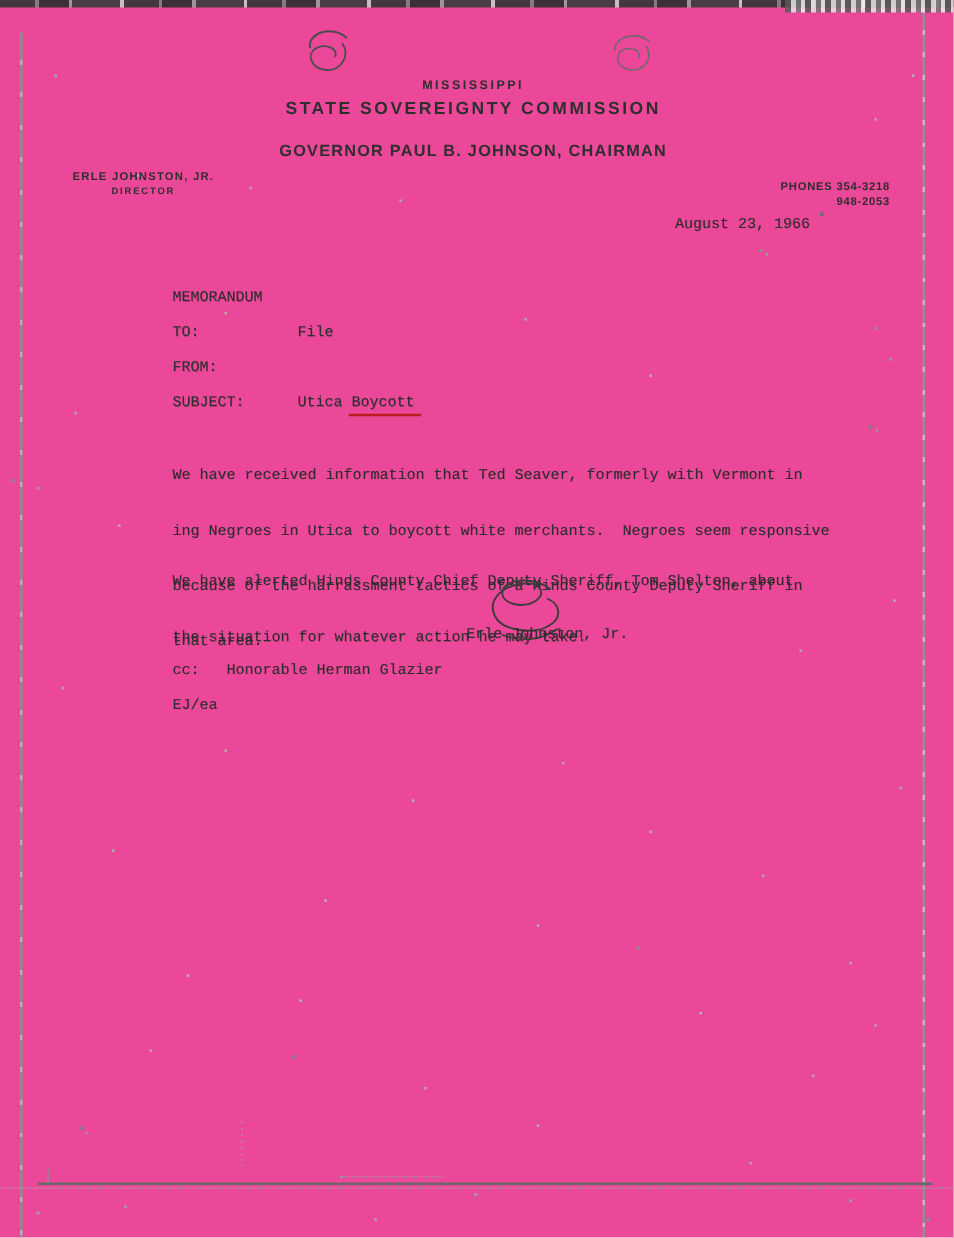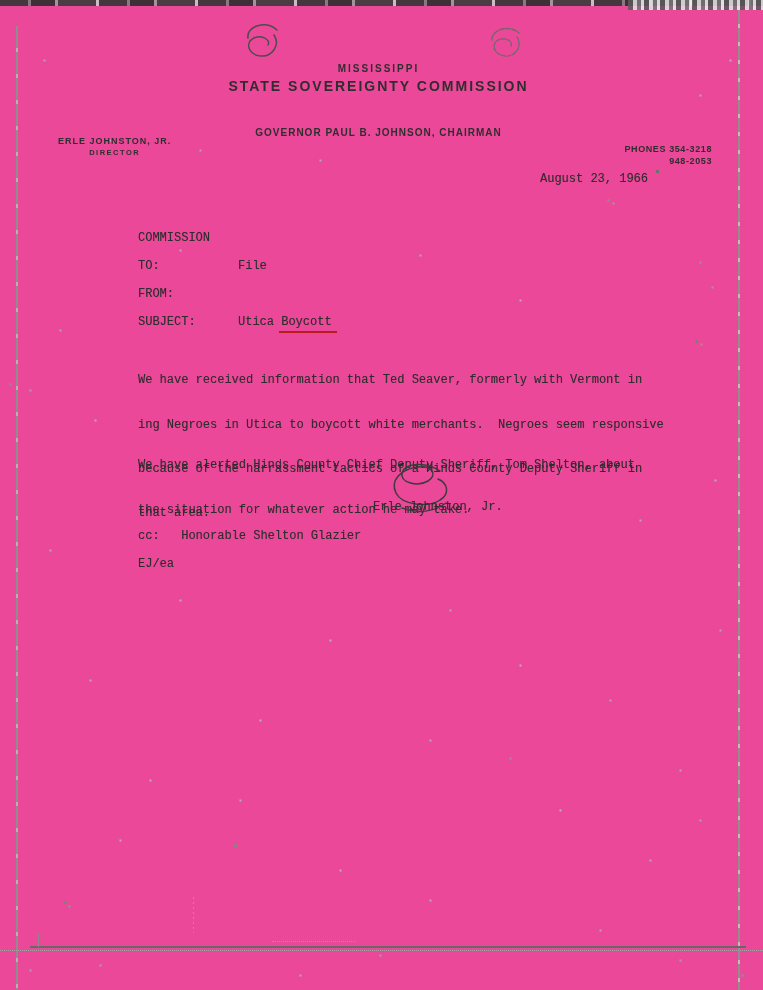--- a/index.html
+++ b/index.html
@@ -66,21 +66,21 @@
       380px 955px 0 0.6px #9d9d9d, 100px 965px 0 0.6px #a0a0a0, 300px 975px 0 0.5px #ababab,
       680px 960px 0 0.6px #9e9e9e, 742px 975px 0 0.8px #8c8c8c, 30px 970px 0 0.6px #a2a2a2;
   }
   
   .lh{ position:absolute; left:0; width:757px; text-align:center;
        font-weight:bold; color:#2e2e2e; }
   .lh-state{ top:63px; font-size:10px; letter-spacing:2px; }
   .lh-org{ top:78px; font-size:14px; letter-spacing:2px; }
   .lh-addr{ top:98px; font-size:9.5px; letter-spacing:1.2px; }
   .lh-addr .gap{ display:inline-block; width:22px; }
-  .lh-chairman{ top:127px; font-size:10px; letter-spacing:1px; }
+  .lh-chairman{ top:113px; font-size:13px; letter-spacing:1px; }
   .director{ position:absolute; left:58px; top:136px; text-align:center;
              font-weight:bold; color:#2e2e2e; }
   .director .name{ font-size:9px; letter-spacing:1px; }
   .director .title{ font-size:7.5px; letter-spacing:1.5px; margin-top:2px; }
   .phones{ position:absolute; left:598px; top:144px; width:114px; text-align:right;
            font-weight:bold; color:#2e2e2e; font-size:9px; letter-spacing:0.6px; }
   .phones div{ margin-bottom:2px; }
   
   .tw{
     position:absolute;
@@ -135,21 +135,21 @@
     <div class="name">ERLE JOHNSTON, JR.</div>
     <div class="title">DIRECTOR</div>
   </div>
 
   <div class="phones">
     <div>PHONES 354-3218</div>
     <div>948-2053</div>
   </div>
 
   <div class="tw date">August 23, 1966</div>
-  <div class="tw heading">COMMISSION</div>
+  <div class="tw heading">MEMORANDUM</div>
 
   <div class="tw lab-to">TO:</div>
   <div class="tw val-to">File</div>
 
   <div class="tw lab-from">FROM:</div>
 
   <div class="tw lab-subj">SUBJECT:</div>
   <div class="tw val-subj"><span>Utica </span><span class="subj-underline">Boycott</span></div>
 
   <div class="tw para1">
@@ -163,16 +163,16 @@
     <div>We have alerted Hinds County Chief Deputy Sheriff, Tom Shelton, about</div>
     <div>the situation for whatever action he may take.</div>
   </div>
 
   <svg class="sig-scribble" width="112" height="56" viewBox="0 0 112 56">
     <path d="M 66 10 C 52 0, 30 2, 28 12 C 26 22, 44 26, 54 20 C 64 14, 58 4, 44 6 C 26 8, 16 20, 22 32 C 28 44, 54 47, 66 39 C 76 33, 74 22, 64 18" fill="none" stroke="#3c3c3c" stroke-width="1.5" stroke-linecap="round"></path>
     <path d="M 28 47 C 44 53, 60 51, 72 42" fill="none" stroke="#3c3c3c" stroke-width="1.4" stroke-linecap="round"></path>
   </svg>
   <div class="tw sig-typed">Erle Johnston, Jr.</div>
 
-  <div class="tw cc">cc:   Honorable Shelton Glazier</div>
+  <div class="tw cc">cc:   Honorable Herman Glazier</div>
   <div class="tw initials">EJ/ea</div>
 
 </div>
 
 </body></html>

